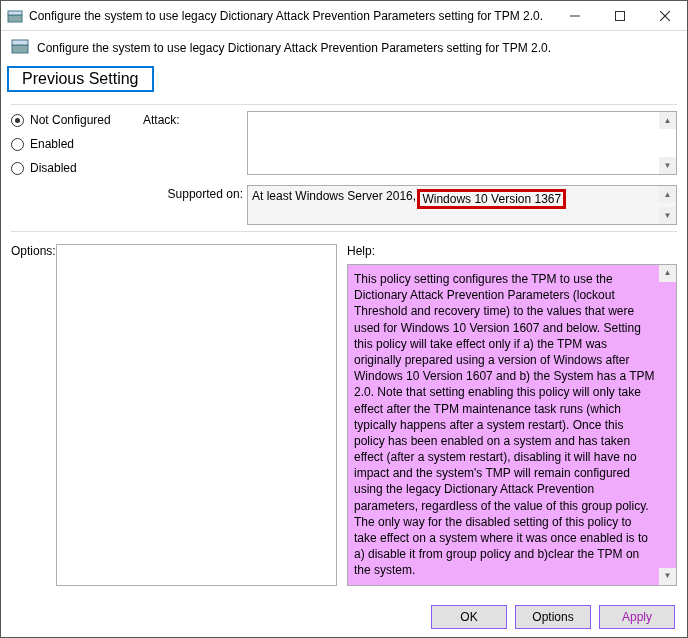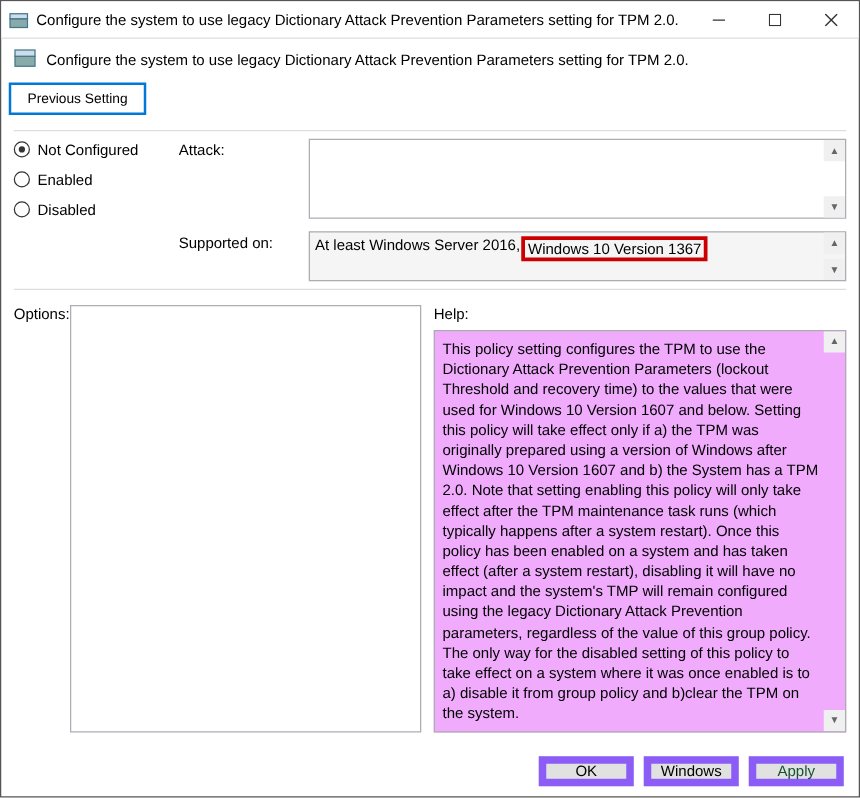--- a/index.html
+++ b/index.html
@@ -49,39 +49,39 @@
   .navrow {
     display: flex;
     gap: 12px;
     padding: 2px 6px 10px 6px;
   }
   .navbtn {
     height: 26px;
     padding: 0 14px;
     background: #e1e1e1;
     border: 1px solid #adadad;
-    font-size: 11px;
+    font-size: 16px;
     display:flex;align-items:center;
   }
   .navbtn.focus {
     background: #fff;
     border: 2px solid #0078d7;
     padding: 0 13px;
   }
   
   .main {
     display: grid;
     grid-template-columns: 128px 100px 1fr;
     column-gap: 4px;
     row-gap: 10px;
     padding: 0 10px 4px 10px;
     align-items: start;
   }
   .radios { display:flex; flex-direction:column; gap:10px; padding-top:2px;}
-  .radio-item { display:flex; align-items:flex-start; gap:6px; font-size:12px;}
+  .radio-item { display:flex; align-items:flex-end; gap:6px; font-size:12px;}
   .radio-outer {
     width:13px;height:13px;border:1px solid #333;border-radius:50%;
     display:flex;align-items:center;justify-content:center;
   }
   .radio-inner { width:5px;height:5px;border-radius:50%;background:#333;}
   .field-label { font-size:12px; padding-top:2px;}
   .comment-box {
     grid-column: 3;
     height: 64px;
     border:1px solid #abadb3;
@@ -142,25 +142,25 @@
     overflow:hidden;
   }
   
   .footer {
     position:absolute;
     bottom:8px; right:12px;
     display:flex; gap:8px;
   }
   .btn {
     width:76px;height:24px;
-    background:#e1e1e1;border:6px solid #8b5cf6;
+    background:#e1e1e1;border:1px solid #8b5cf6;
     font-size:12px;
     display:flex;align-items:center;justify-content:center;text-align:right;
   }
-  .btn.disabled { color:#14532d; }
+  .btn.disabled { color:#a21caf; }
   hr.sep { border:none;border-top:1px solid #ddd; margin:2px 10px 6px 10px;}
 </style>
 </head>
 <body>
 
 <div class="titlebar">
   <span class="app-icon">
     <svg width="16" height="16">
         <rect x="1" y="7" width="14" height="7" fill="#8aa" stroke="#478"></rect>
         <rect x="1" y="3" width="14" height="4" fill="#cde" stroke="#478"></rect>
@@ -222,21 +222,21 @@
   <div class="field-label">Attack:</div>
 
   <div class="comment-box">
     <div class="vscroll">
       <div class="vscroll-btn">▲</div>
       <div class="vscroll-btn">▼</div>
     </div>
   </div>
 
   <div></div>
-  <div class="field-label" style="text-align:left;">Supported on:</div>
+  <div class="field-label" style="text-align:right;">Supported on:</div>
 
   <div class="supported-box">
     <span>At least Windows Server 2016,</span>&nbsp;
     <span class="redbox">Windows 10 Version 1367</span>
     <div class="vscroll">
       <div class="vscroll-btn">▲</div>
       <div class="vscroll-btn">▼</div>
     </div>
   </div>
 </div>
@@ -255,15 +255,15 @@
       <div class="vscroll">
         <div class="vscroll-btn">▲</div>
         <div class="vscroll-btn">▼</div>
       </div>
     </div>
   </div>
 </div>
 
 <div class="footer">
   <div class="btn">OK</div>
-  <div class="btn">Windows</div>
+  <div class="btn">Options</div>
   <div class="btn disabled">Apply</div>
 </div>
 
 </body></html>

